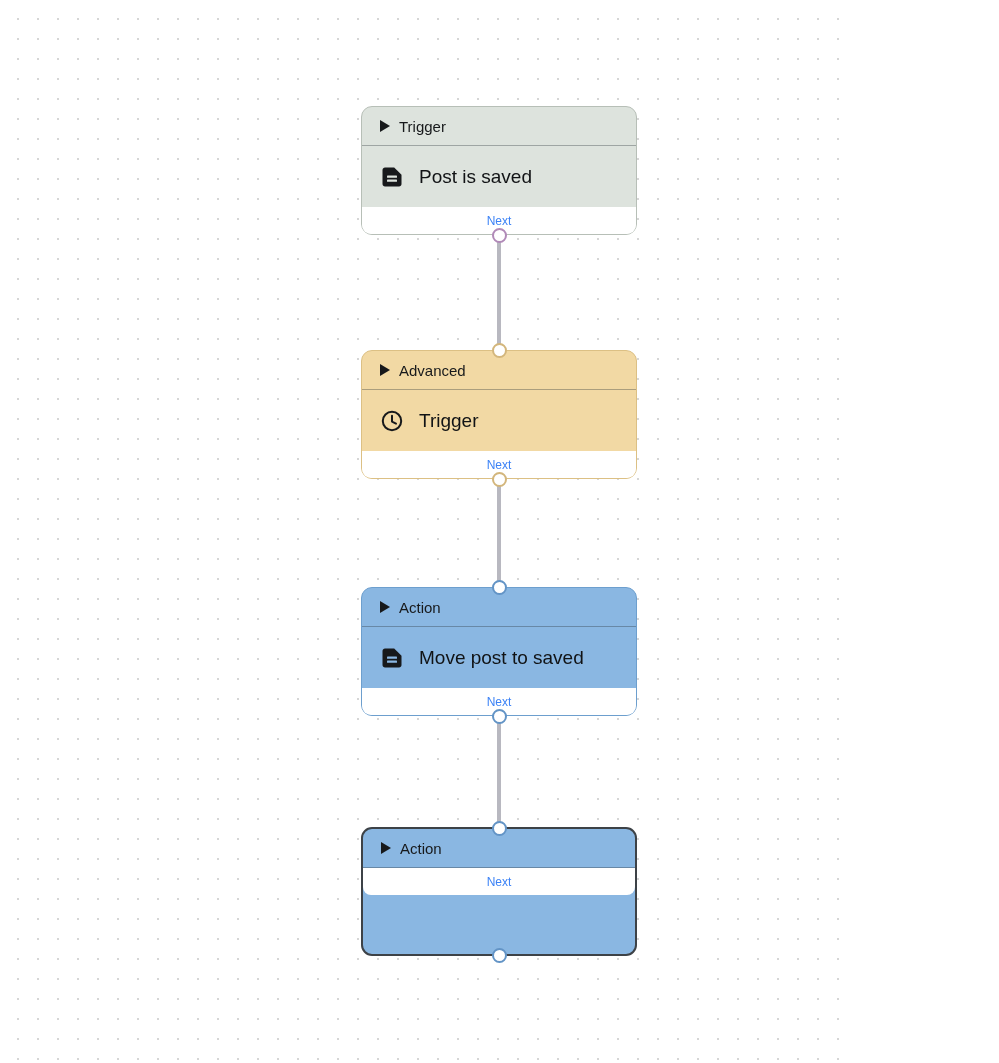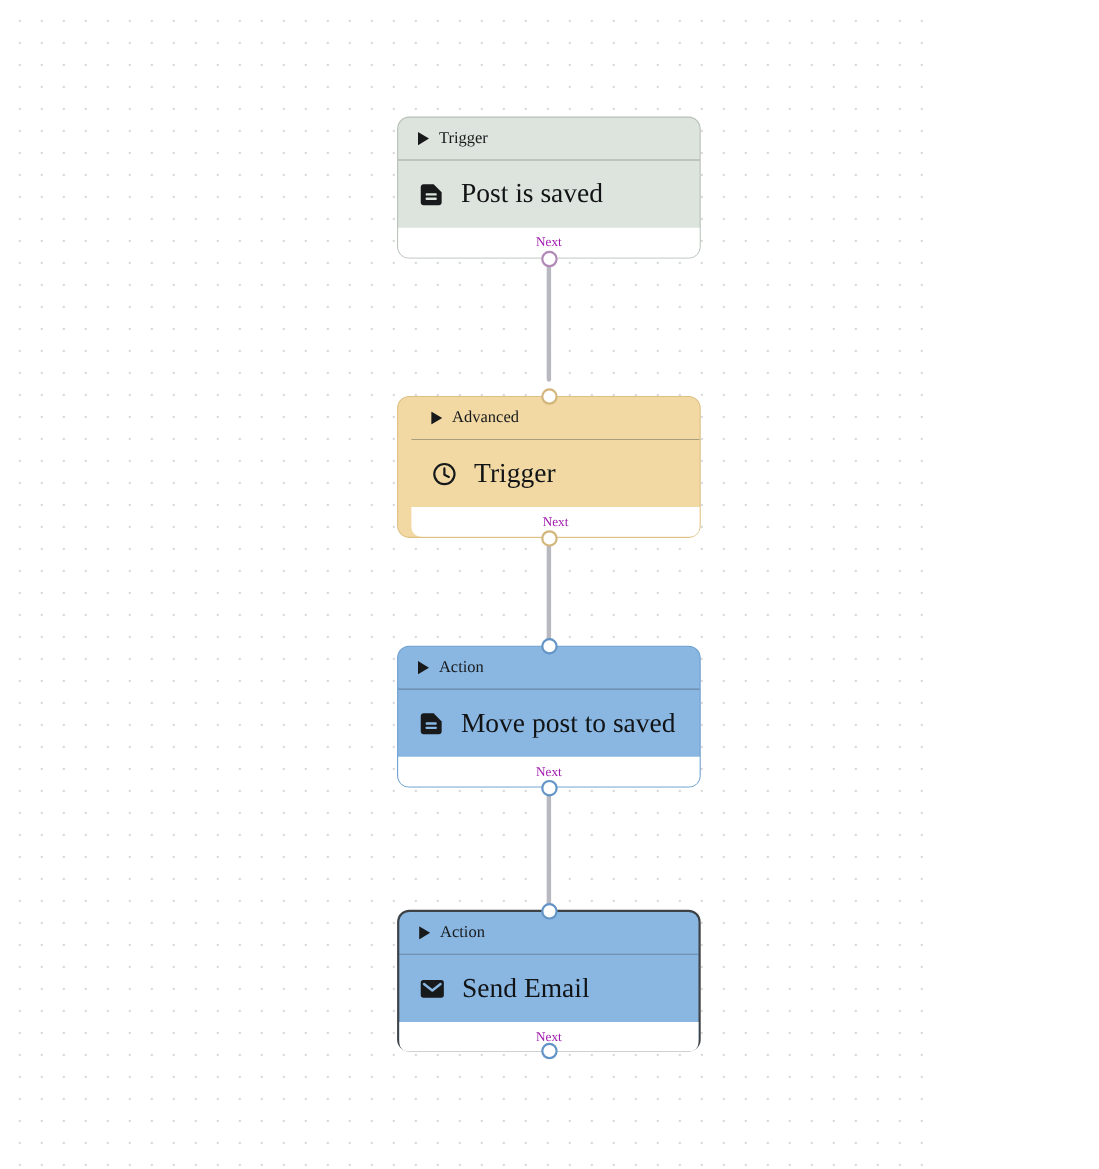--- a/index.html
+++ b/index.html
@@ -10,21 +10,20 @@
     overflow: hidden;
   }
   .canvas {
     position: relative;
     width: 851px;
     height: 1063px;
     background-color: #ffffff;
     background-image: radial-gradient(circle, #d6d6d6 1.1px, rgba(255,255,255,0) 1.4px);
     background-size: 20px 20px;
     background-position: 8px 9px;
-    font-family: Liberation Serif, serif;
   }
 
   
   .edge {
     position: absolute;
     width: 4px;
     left: 497px;
     background: #b8b8c0;
     border-radius: 2px;
     z-index: 1;
@@ -37,21 +36,21 @@
   .node {
     position: absolute;
     left: 361px;
     width: 276px;
     height: 129px;
     border-radius: 11px;
     border: 1.5px solid;
     z-index: 2;
   }
   .node.n-trigger  { top: 106px; background: #dde3dd; border-color: #b7bfb7; }
-  .node.n-advanced { top: 360px; background: #f2d9a4; border-color: #dcc084; padding-left: 12px; }
+  .node.n-advanced { top: 350px; background: #f2d9a4; border-color: #dcc084; }
   .node.n-action   { background: #8ab7e2; border-color: #6d9fce; }
   .node.n3 { top: 587px; }
   .node.n4 { top: 827px; }
   .node.selected { border-color: #3d4247; border-width: 2px; }
 
   .node-header {
     height: 39px;
     display: flex;
     align-items: center;
     gap: 9px;
@@ -59,32 +58,32 @@
     border-bottom: 1px solid rgba(40,50,55,0.35);
     font-size: 15px;
     color: #17191b;
   }
   .node-body {
     height: 61px;
     display: flex;
     align-items: center;
     gap: 15px;
     padding: 0 18px;
-    font-size: 25px;
+    font-size: 19px;
     color: #111315;
   }
   .node-footer {
     height: 27px;
     background: #ffffff;
     border-radius: 0 0 9px 9px;
     display: flex;
     align-items: center;
     justify-content: center;
     font-size: 12px;
-    color: #a21caf;
+    color: #3b82f6;
   }
   .node.selected .node-footer { border-radius: 0 0 8px 8px; }
 
   .tri-icon { display: flex; width: 10px; height: 12px; flex: 0 0 auto; }
   .body-icon { display: flex; width: 24px; height: 24px; flex: 0 0 auto; }
 
   
   .port {
     position: absolute;
     width: 15px;
@@ -188,29 +187,20 @@
 
   <div class="node n-action n4 selected">
     <div class="node-header">
       <span class="tri-icon">
         <svg viewBox="0 0 10 12" width="10" height="12">
             <polygon points="0,0 10,6 0,12" fill="#17191b"></polygon>
           </svg>
       </span>
       <span>Action</span>
     </div>
-    <div class="node-body">
-      <span class="body-icon">
-        <svg viewBox="0 0 24 24" width="24" height="24">
-          <rect x="1.5" y="4" width="21" height="16" rx="2.5" fill="#17191b"></rect>
-          <polyline points="4.5,7.5 12,13.5 19.5,7.5" fill="none" stroke="#8ab7e2" stroke-width="2.2" stroke-linecap="round" stroke-linejoin="round"></polyline>
-        </svg>
-      </span>
-      <span>Send Email</span>
-    </div>
     <div class="node-footer">
       <span>Next</span>
     </div>
     <div class="port port-in p-blue"></div>
     <div class="port port-out p-blue"></div>
   </div>
 
 </div>
 
 </body></html>

